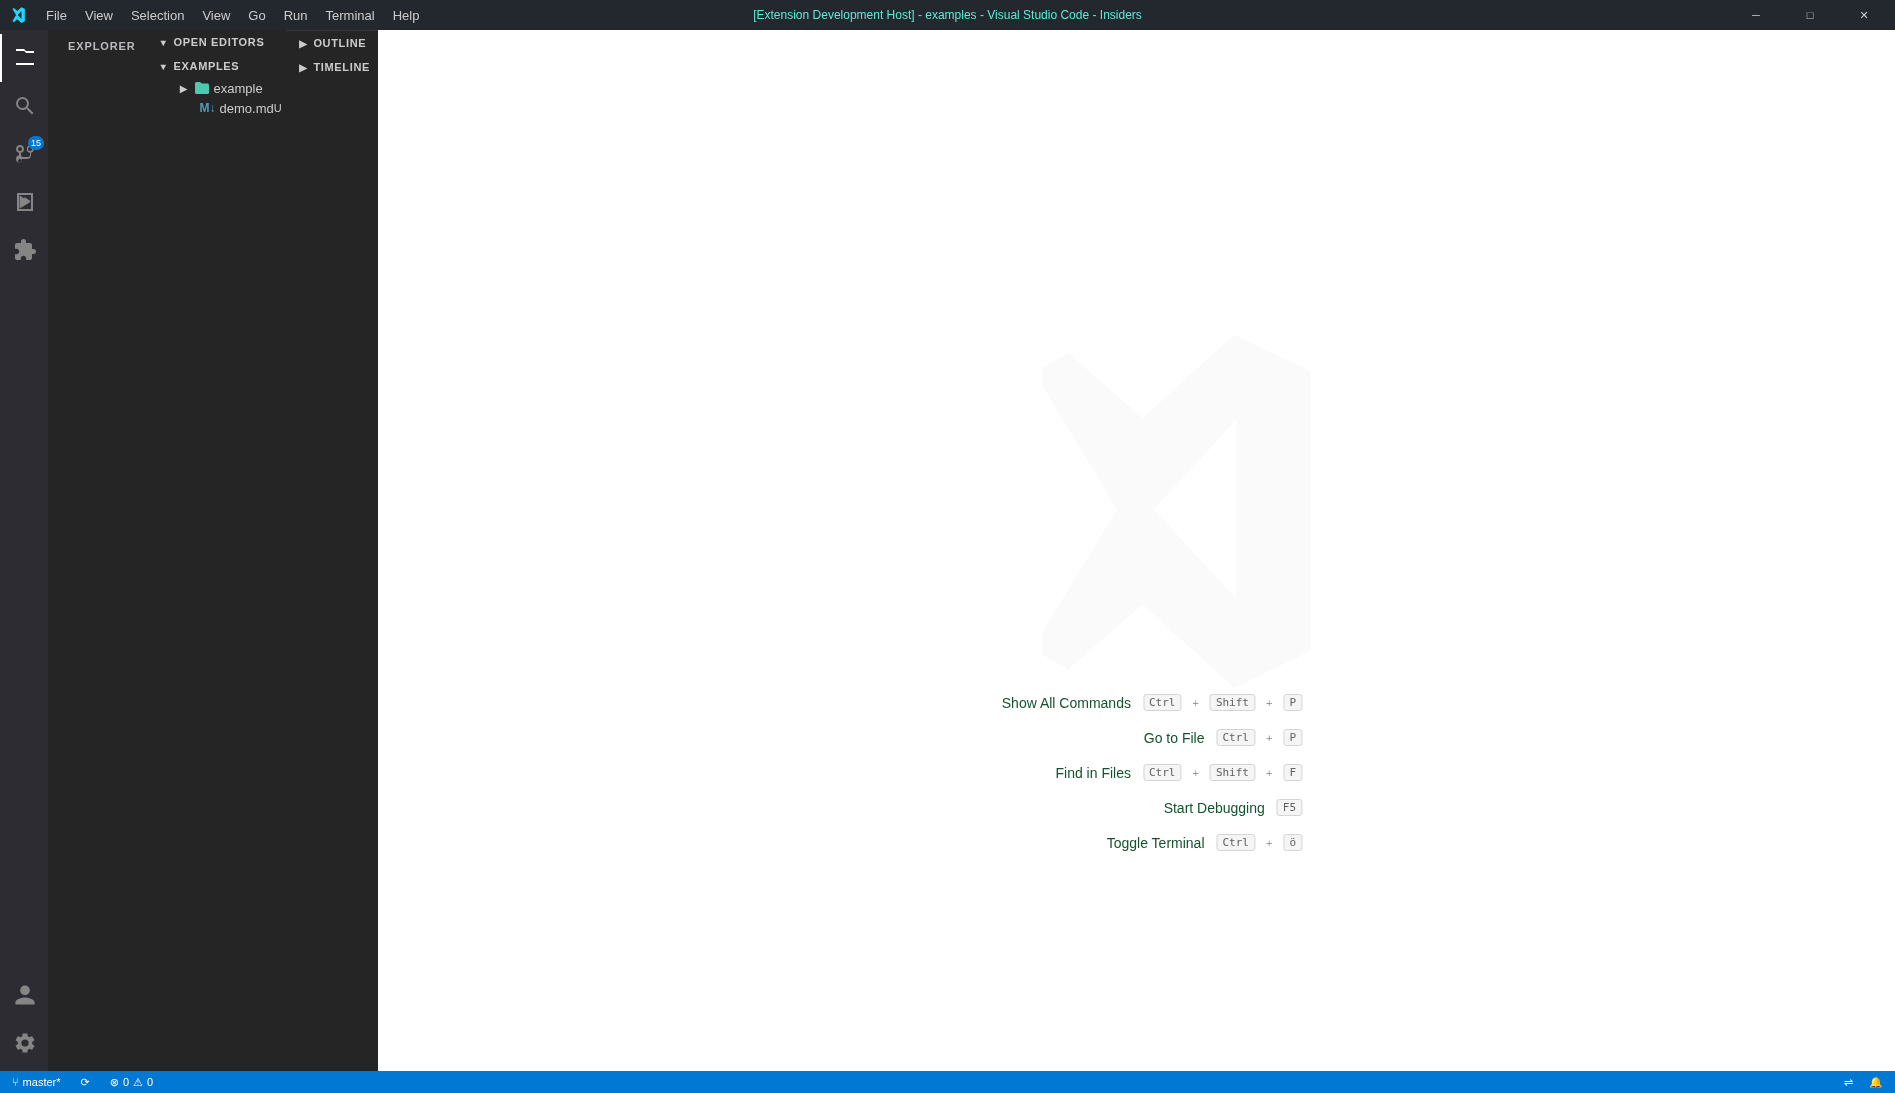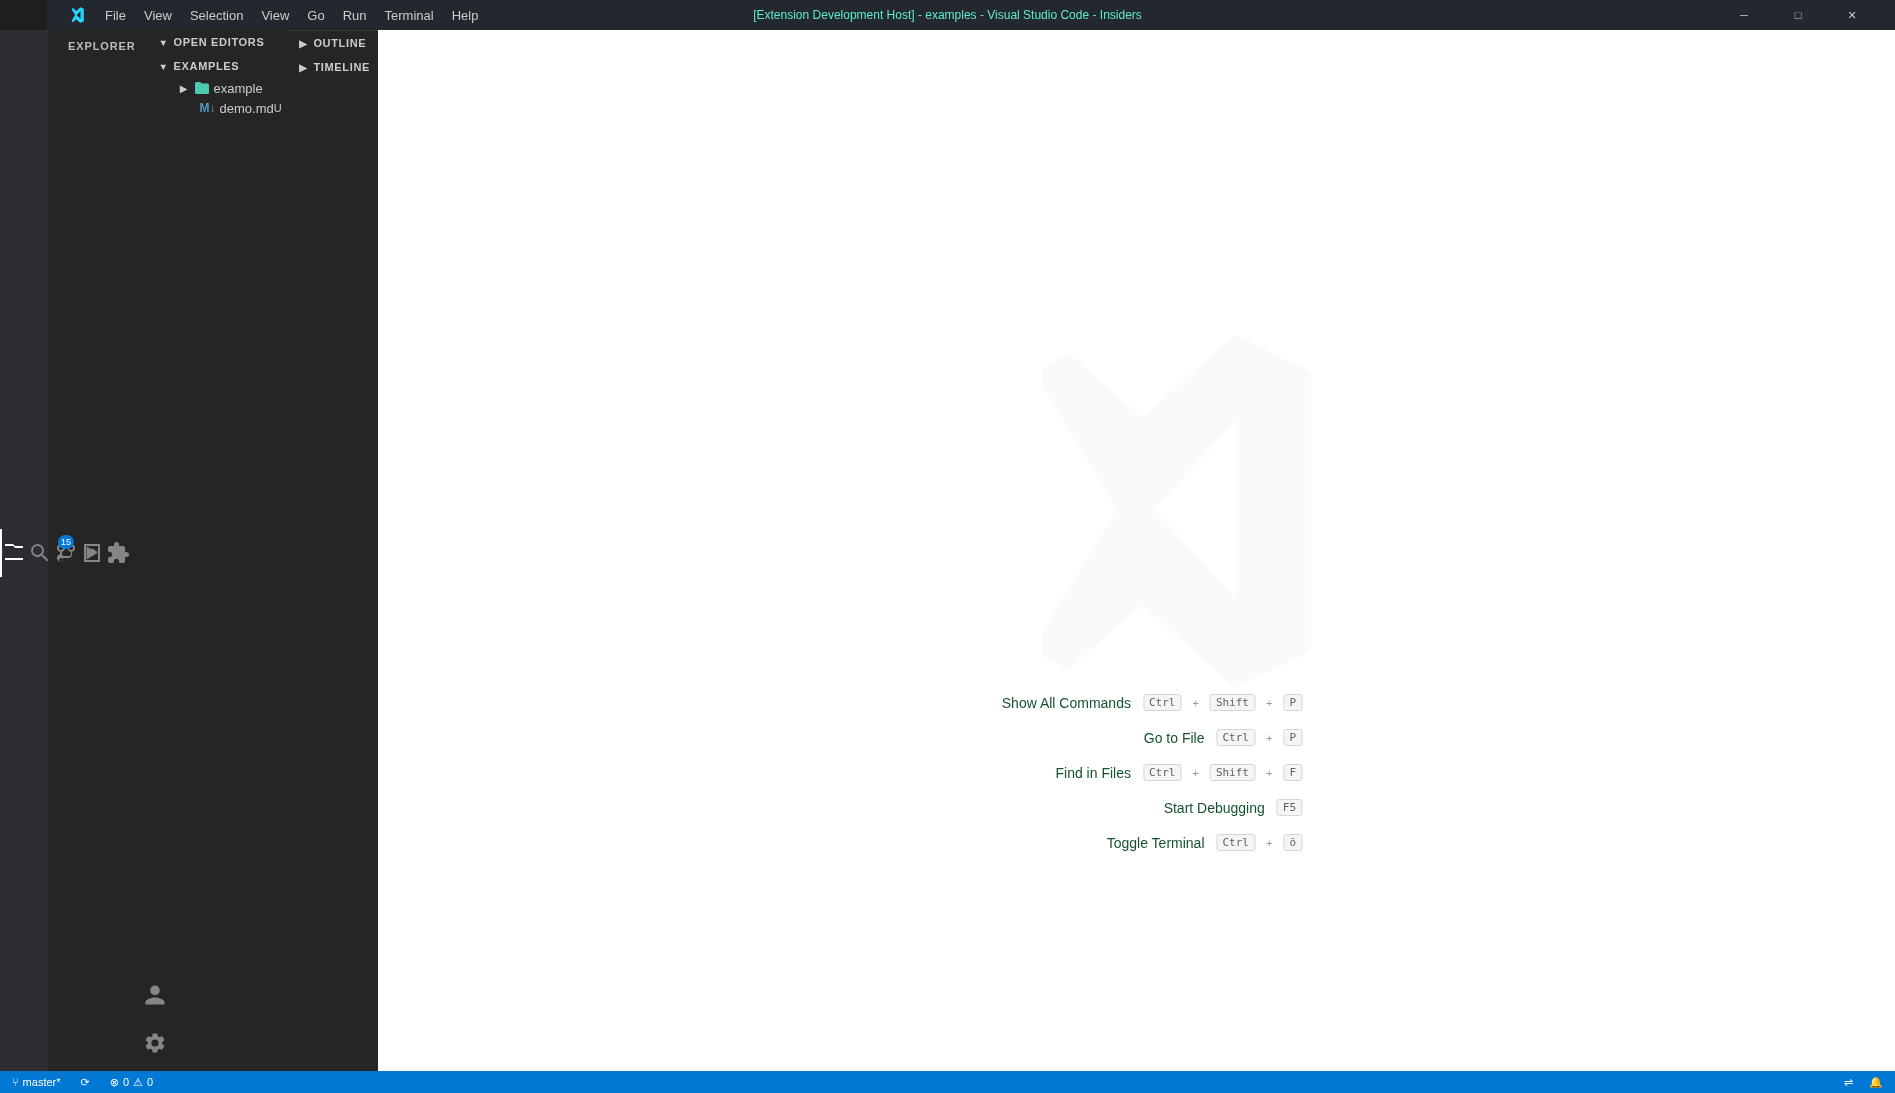--- a/index.html
+++ b/index.html
@@ -14,23 +14,22 @@
       flex-direction: column;
     }
 
     
     #titlebar {
       height: 30px;
       background: #23272e;
       display: flex;
       align-items: center;
       justify-content: space-between;
-      padding: 0 20px;
+      padding: 0 8px;
       flex-shrink: 0;
-      margin-left: 47px;
       -webkit-app-region: drag;
     }
     #titlebar-left {
       display: flex;
       align-items: center;
       gap: 12px;
     }
     #titlebar-logo {
       width: 18px;
       height: 18px;
@@ -75,21 +74,21 @@
       display: flex;
       flex: 1;
       overflow: hidden;
     }
 
     
     #activity-bar {
       width: 48px;
       background: #2c2c32;
       display: flex;
-      flex-direction: row;
+      flex-direction: column;
       align-items: center;
       padding-top: 4px;
       flex-shrink: 0;
     }
     .activity-icon {
       width: 48px;
       height: 48px;
       display: flex;
       align-items: center;
       justify-content: center;

